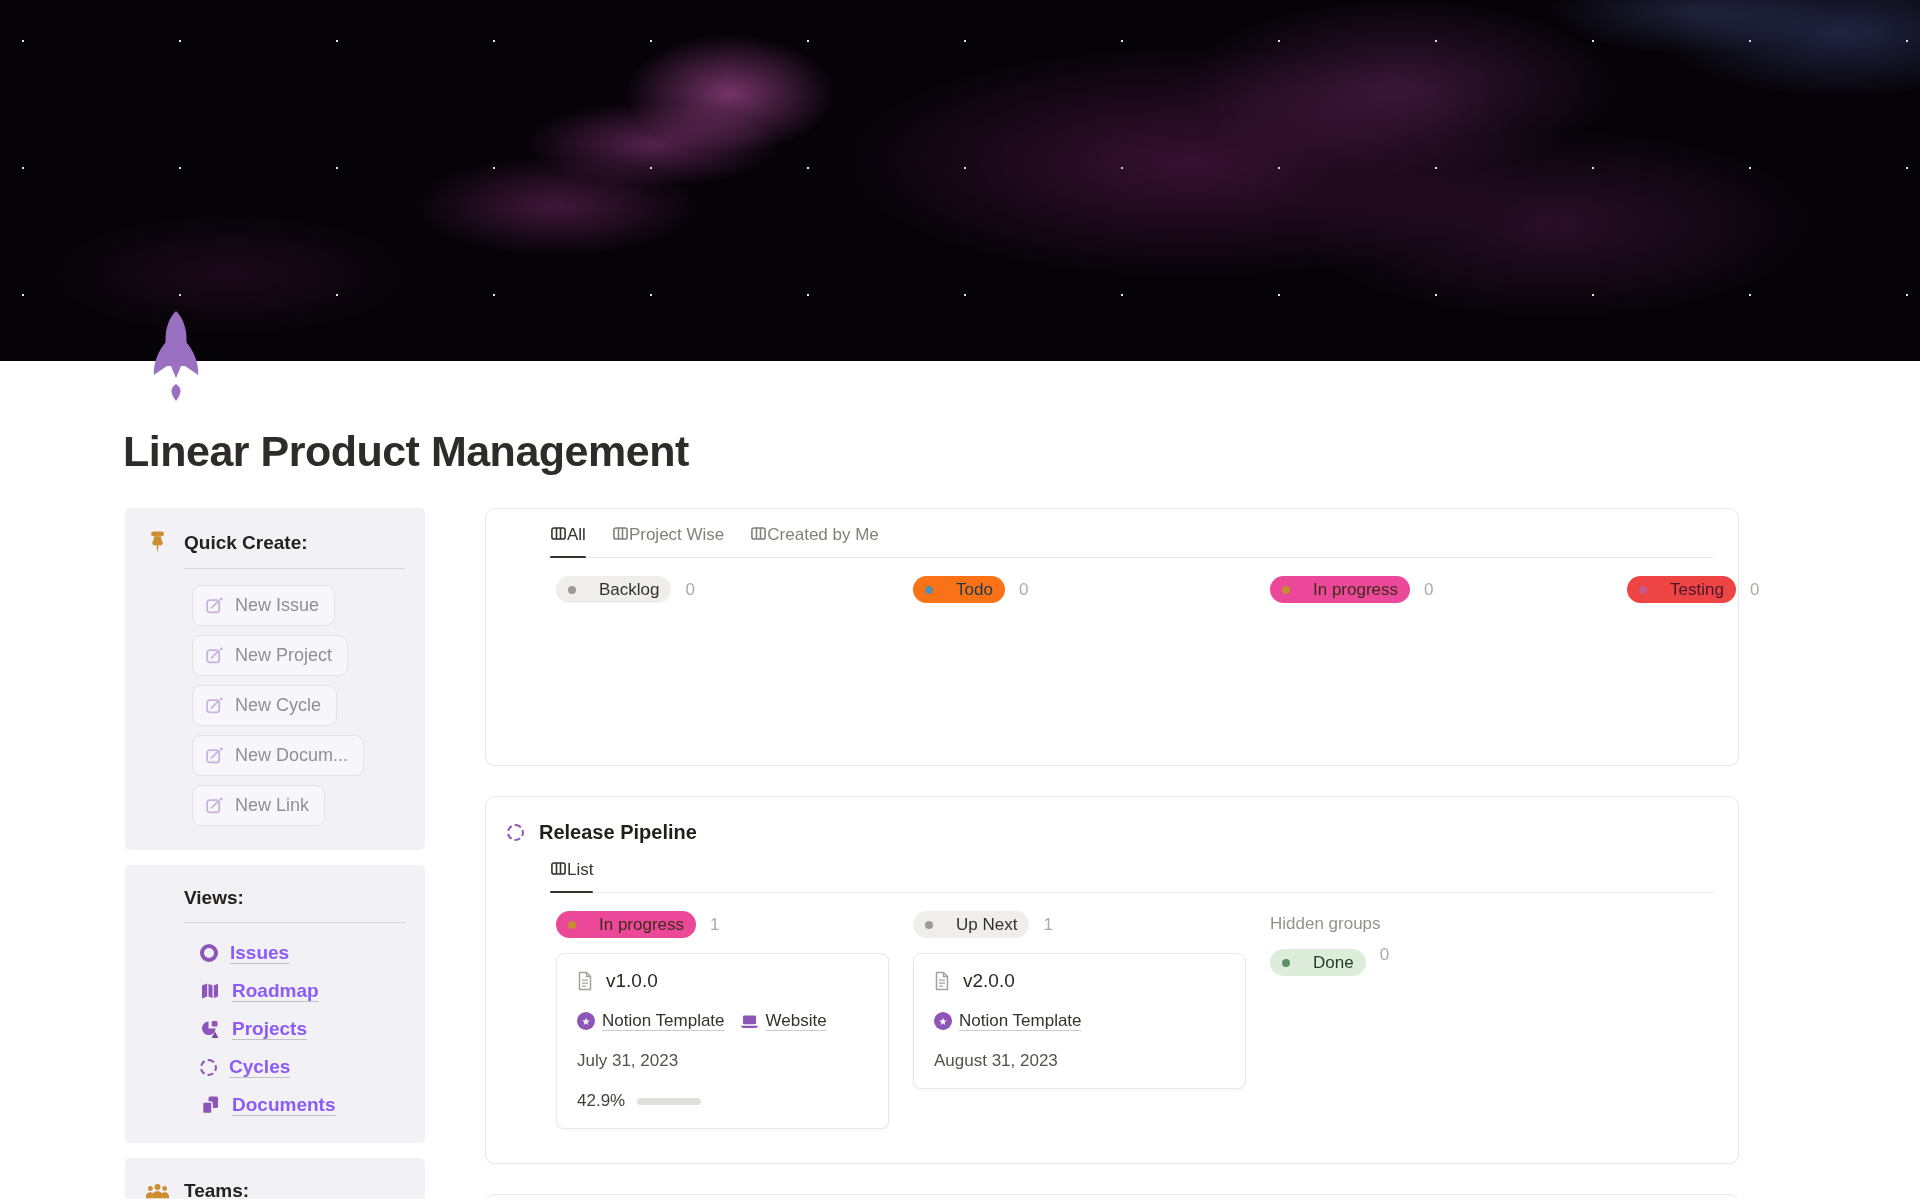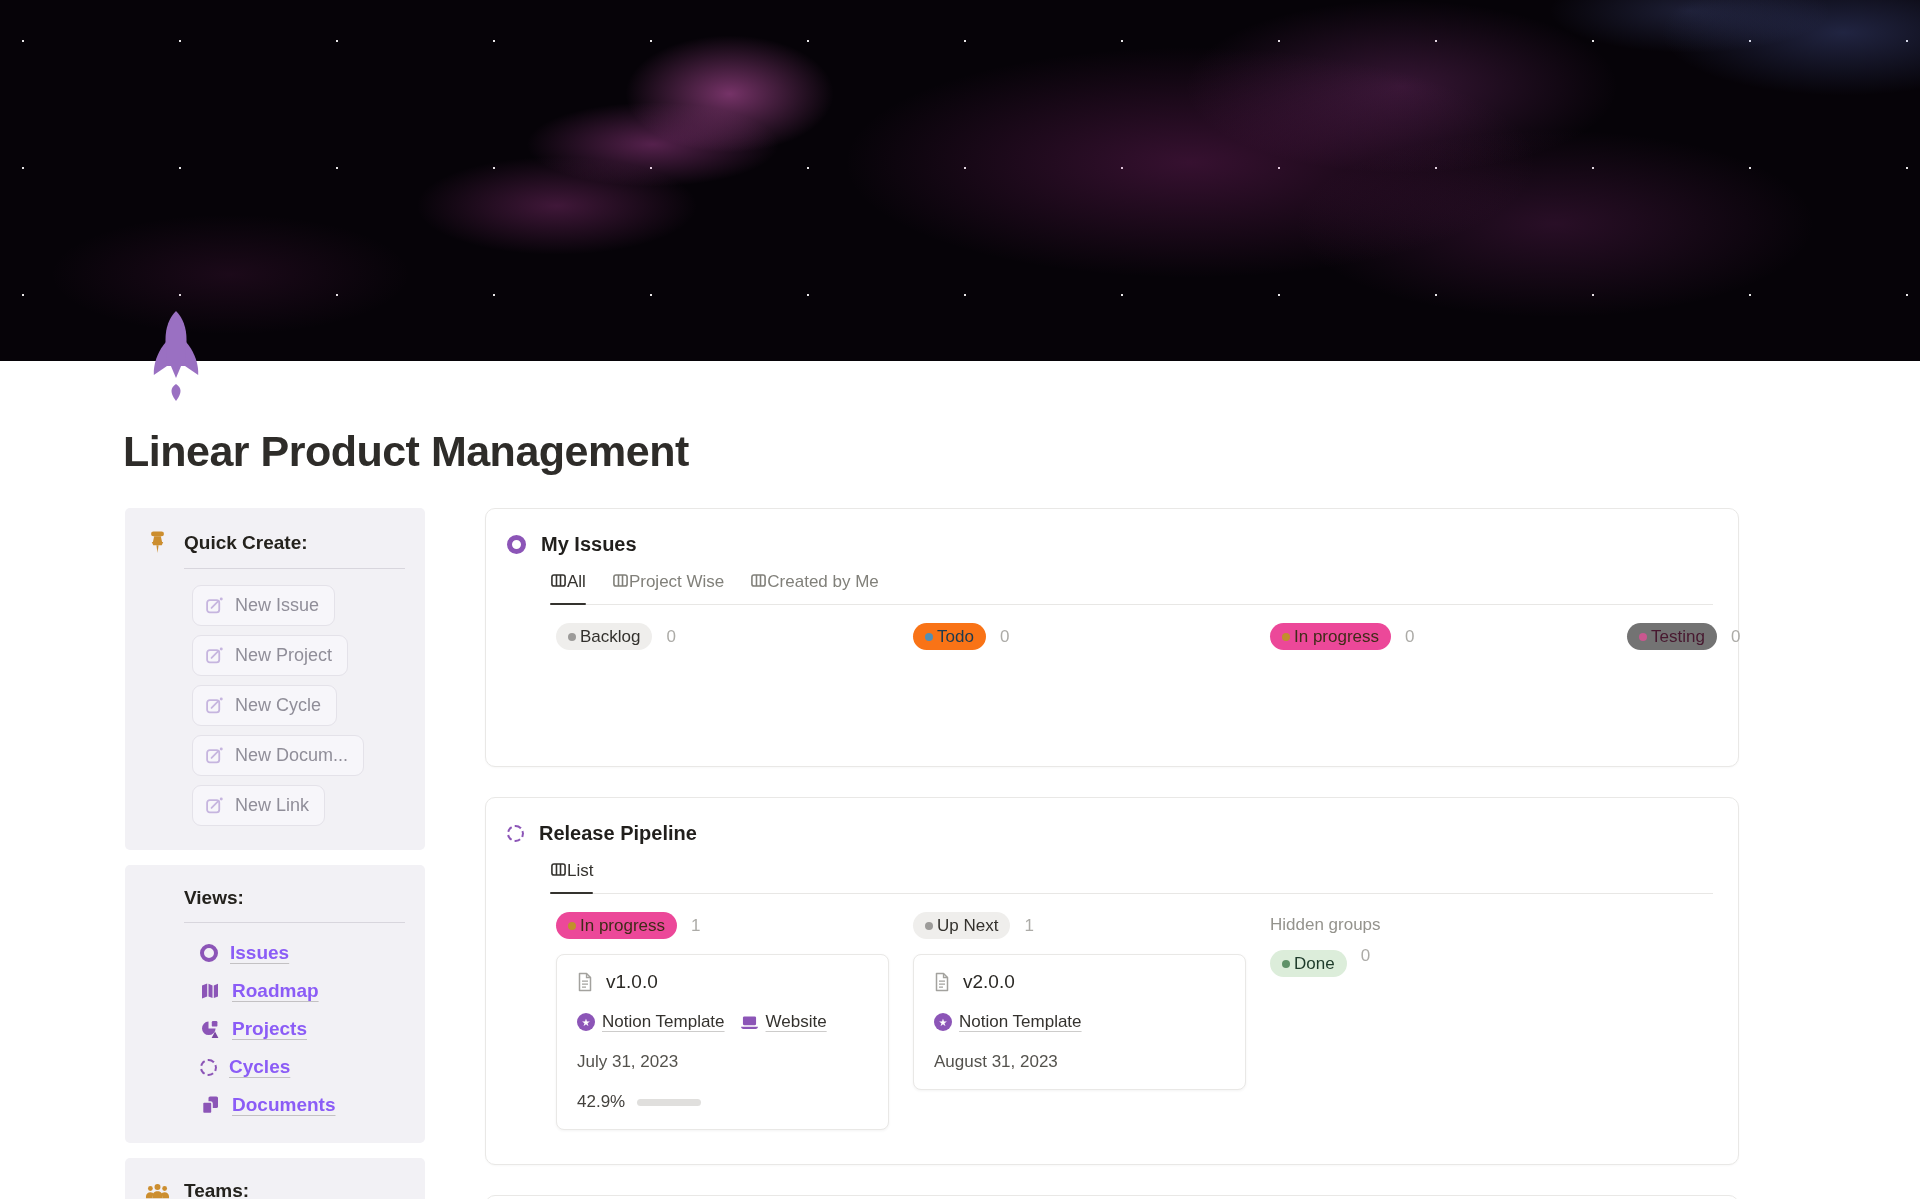--- a/index.html
+++ b/index.html
@@ -72,27 +72,27 @@
   .tabs { display:flex; gap:26px; margin:16px 25px 0 64px; border-bottom:1px solid #E8E7E5; }
   .tab { display:flex; align-items:flex-start; gap:0; padding-bottom:12px; font-size:17px;
     color:#81807A; cursor:pointer; position:relative; }
   .tab.active { color:#34322E; font-weight:500; }
   .tab.active::after { content:""; position:absolute; left:0; right:0; bottom:-1px; height:2.5px;
     background:#34322E; border-radius:2px; }
   .groups { display:grid; grid-template-columns:repeat(3,333px); gap:24px; margin:18px 0 0 70px;
     align-items:start; }
   .groups.four { grid-template-columns:repeat(4,320px); gap:37px; }
   .group-head { display:flex; align-items:center; gap:14px; }
-  .pill { display:inline-flex; align-items:center; gap:4px; height:27px; padding:0 12px;
+  .pill { display:inline-flex; align-items:center; gap:23px; height:27px; padding:0 12px;
     border-radius:14px; font-size:17px; font-weight:500; color:#33312D; cursor:pointer; }
   .pill .dot { width:8px; height:8px; border-radius:50%; }
   .pill.gray   { background:#EFEEEC; } .pill.gray .dot   { background:#9C9B99; }
   .pill.blue   { background:#f97316; color:#1B3A4F; } .pill.blue .dot  { background:#528FB5; }
   .pill.yellow { background:#ec4899; color:#3F2C18; } .pill.yellow .dot{ background:#C28F2C; }
-  .pill.pink   { background:#737373; color:#47182F;align-items:center; } .pill.pink .dot  { background:#C9578F; }
+  .pill.pink   { background:#ef4444; color:#47182F;align-items:center; } .pill.pink .dot  { background:#C9578F; }
   .pill.green  { background:#DCEDDA; color:#1E3B2A; } .pill.green .dot { background:#5F9268; }
   .count { font-size:17px; color:#ACABA7; }
   .hidden-label { font-size:17px; color:#94938D; padding-top:3px; }
   .hidden-col .pill { margin-top:15px; }
   .spacer-a { height:116px; }
   .card-pad-bottom { height:34px; }
 
   
   .item-card { background:#fff; border:1px solid #E9E8E6; border-radius:8px;
     box-shadow:0 1px 3px rgba(15,15,15,.05); margin-top:15px; padding:16px 20px 17px 20px;
@@ -282,24 +282,20 @@
             </svg>
           </span>
           <span class="side-heading">Teams:</span>
         </div>
       </section>
     </aside>
 
     <main class="main">
 
       <section class="board-card" style="min-height:258px;">
-        <div class="card-head">
-          <span class="ring"></span>
-          <span class="card-title">My Issues</span>
-        </div>
         <div class="tabs">
           <div class="tab active">
             <span>
               <svg viewBox="0 0 16 16" width="17" height="17">
                 <rect x="1.8" y="2.8" width="12.4" height="10.4" rx="2" fill="none" stroke="currentColor" stroke-width="1.5"></rect>
                 <path d="M6.1 2.8 V13.2 M9.9 2.8 V13.2" stroke="currentColor" stroke-width="1.5"></path>
               </svg>
             </span>
             <span>All</span>
           </div>

